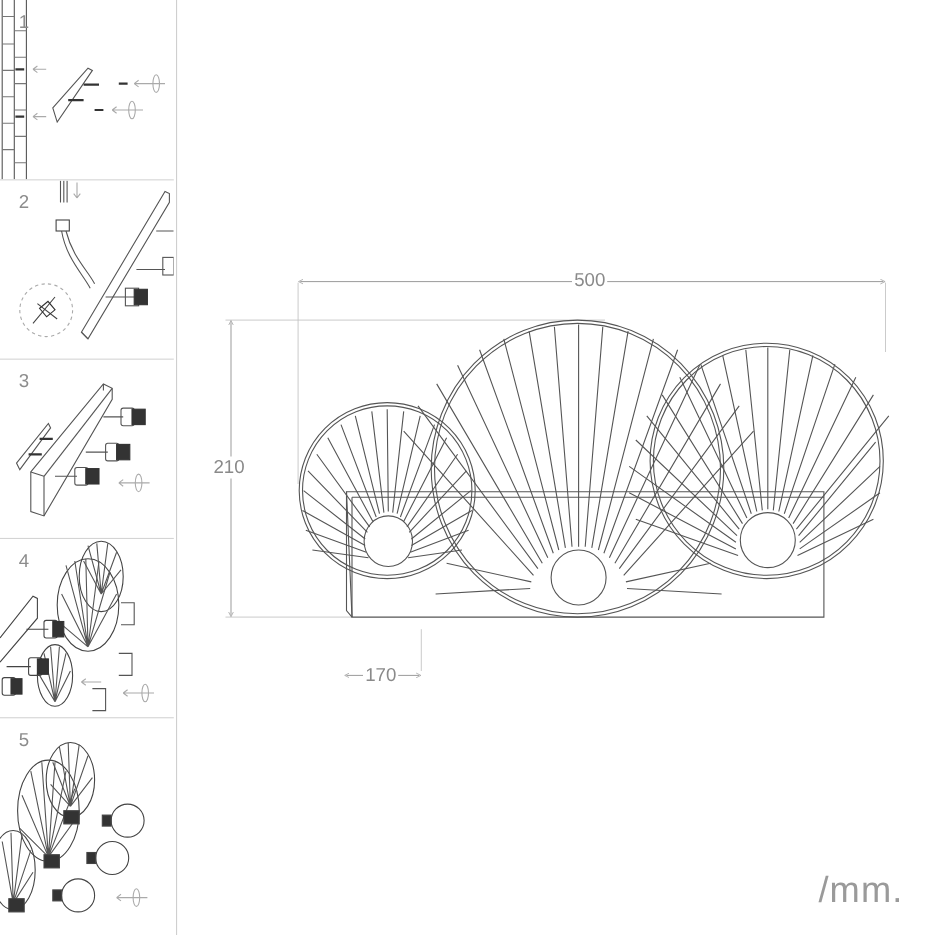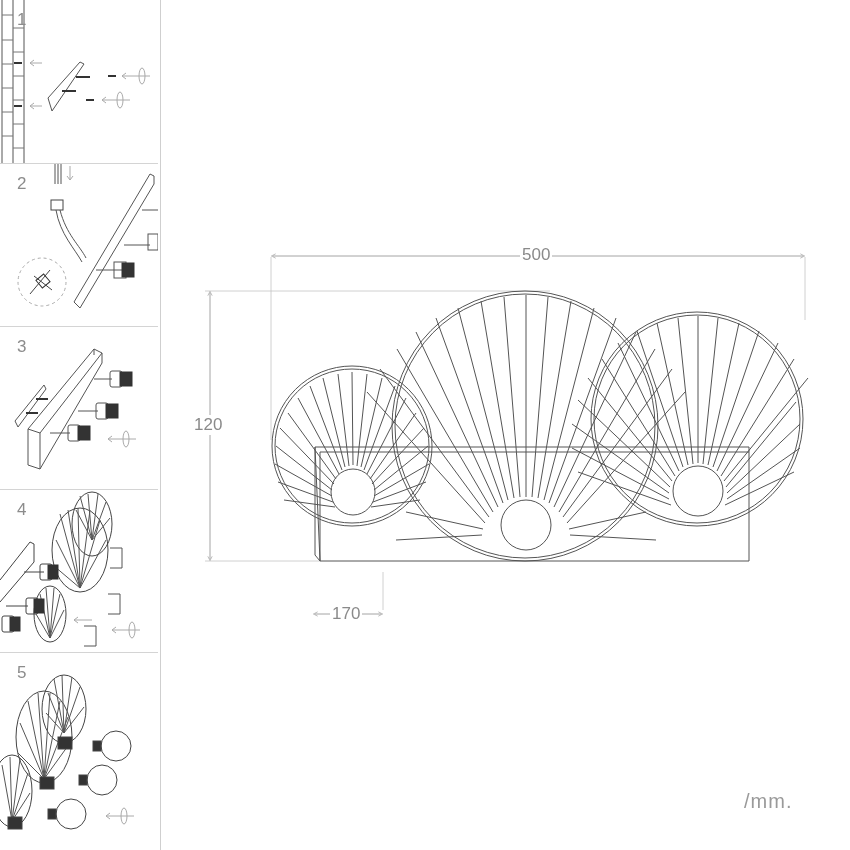--- a/index.html
+++ b/index.html
@@ -4,21 +4,21 @@
 <style>
   html,body{margin:0;padding:0;background:#fff;}
   body{width:850px;height:850px;position:relative;overflow:hidden;font-family:"Liberation Sans",sans-serif;}
   .sidebar{position:absolute;left:0;top:0;width:160px;height:850px;border-right:1px solid #cfcfcf;}
   .step{position:absolute;left:0;width:158px;border-bottom:1px solid #d4d4d4;overflow:hidden;}
   .step-num{position:absolute;left:17px;top:10px;font-size:17px;color:#8c8c8c;}
   .step svg{position:absolute;left:0;top:0;}
   .main{position:absolute;left:160px;top:0;width:690px;height:848px;}
   .main svg{position:absolute;left:0;top:0;}
   .dim{position:absolute;font-size:17px;color:#8a8a8a;background:#fff;padding:0 2px;}
-  .unit{position:absolute;left:744px;top:790px;font-size:20px;color:#9a9a9a;font-weight:300;letter-spacing:1px;}
+  .unit{position:absolute;left:744px;top:790px;font-size:33px;color:#9a9a9a;font-weight:300;letter-spacing:1px;}
 </style>
 </head>
 <body>
 
 <div class="sidebar">
 
   <div class="step" style="top:0;height:163px;">
     <svg width="158" height="163">
       <g stroke="#555" fill="none" stroke-width="1">
         <line x1="2" y1="0" x2="2" y2="163"></line>
@@ -217,17 +217,17 @@
     <g stroke="#555" stroke-width="1" fill="none">
       <ellipse cx="365" cy="426" rx="133" ry="135"></ellipse>
       <ellipse cx="365" cy="426" rx="130" ry="132"></ellipse>
       <ellipse cx="366" cy="525" rx="25" ry="25"></ellipse>
       <path d="M366 497 L366 295 M360 497 L344 297 M354 498 L321 301 M348 500 L298 308 M343 503 L276 318 M338 507 L256 332 M333 512 L237 349 M329 517 L220 369 M325 523 L207 392 M323 529 L246 512 M322 535 L236 540"></path>
       <path d="M372 497 L388 297 M378 498 L411 301 M384 500 L434 308 M389 503 L456 318 M394 507 L476 332 M399 512 L495 349 M403 517 L512 369 M407 523 L525 392 M409 529 L486 512 M410 535 L496 540"></path>
     </g>
   </svg>
 
   <span class="dim" style="left:360px;top:245px;">500</span>
-  <span class="dim" style="left:32px;top:415px;">120</span>
+  <span class="dim" style="left:32px;top:415px;">210</span>
   <span class="dim" style="left:170px;top:604px;">170</span>
 </div>
 
 <span class="unit">/mm.</span>
 
 </body></html>

